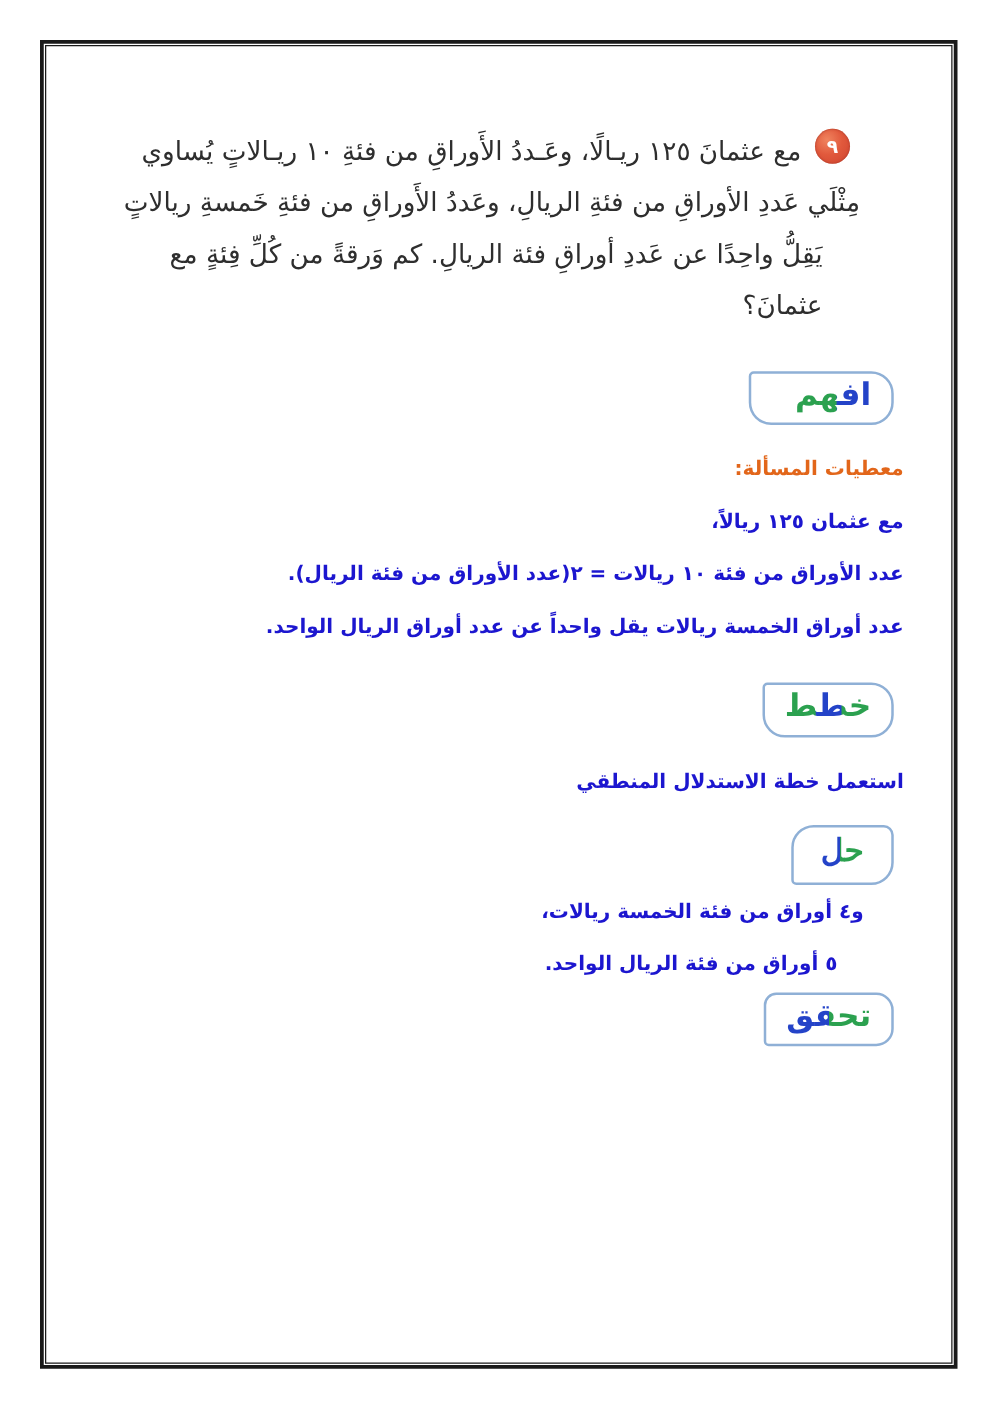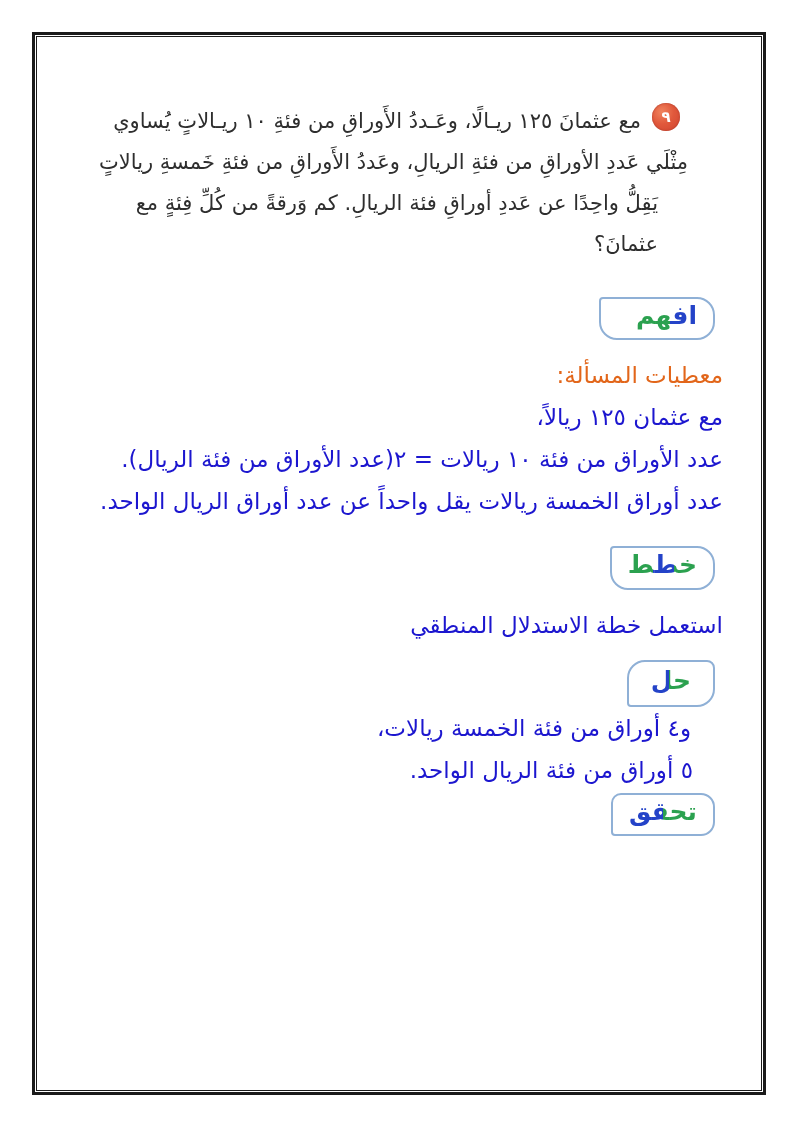--- a/index.html
+++ b/index.html
@@ -67,34 +67,34 @@
   .badge-plan{border-radius:4px 18px 18px 18px;margin-top:24px;}
   .badge-solve{border-radius:18px 8px 18px 4px;margin-top:14px;padding:3px 22px 9px 22px;}
   .badge-check{border-radius:10px 14px 14px 4px;margin-top:2px;}
   .badge-text{
     -webkit-background-clip:text;
     background-clip:text;
     color:transparent;
   }
   .grad-understand{background-image:linear-gradient(to left,#2443c8 0 45%,#2ba14f 45% 100%);}
   .grad-plan{background-image:linear-gradient(to left,#2ba14f 0 34%,#2443c8 34% 64%,#2ba14f 64% 100%);}
-  .grad-solve{background-image:linear-gradient(to left,#2ba14f 0 55%,#2443c8 55% 100%);}
+  .grad-solve{background-image:linear-gradient(to left,#2ba14f 0 55%,#2443c8 55% 100%);font-family:Liberation Serif, serif;}
   .grad-check{background-image:linear-gradient(to left,#2ba14f 0 50%,#2443c8 50% 100%);}
   
   .bline{
-    font-size:23px;
-    font-weight:normal;
+    font-size:16px;
+    font-weight:bold;
     line-height:42px;
     color:#1c16cf;
   }
   .first-after-badge{margin-top:14px;}
   .orange{color:#e2661a;}
   .solve-1{margin-right:22px;}
   .solve-2{margin-right:32px;}
-  .solve-3{margin-right:30px;}
+  .solve-3{margin-right:53px;}
 </style>
 </head>
 <body>
 
 <div class="frame">
   <div class="frame-inner"></div>
   <div class="content">
 
     <div class="problem">
       <span class="problem-number">

